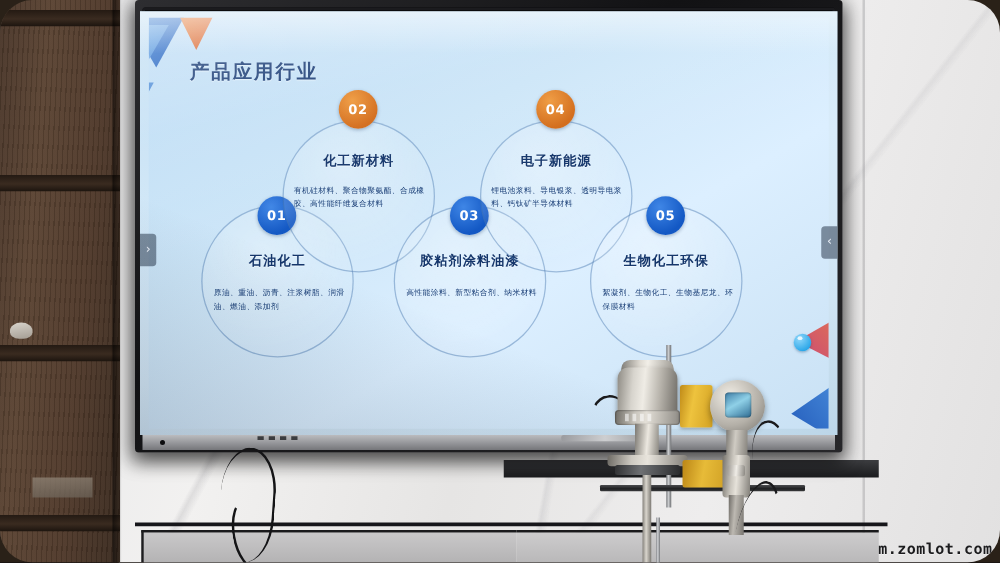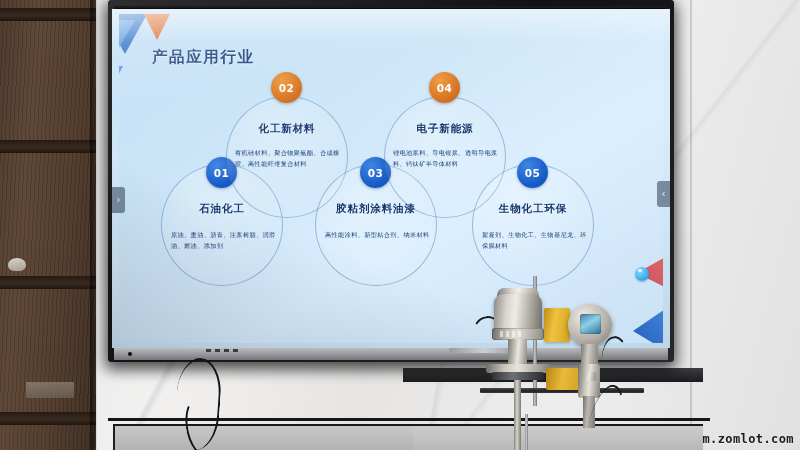--- a/index.html
+++ b/index.html
@@ -4,21 +4,21 @@
 <style>
   * { margin:0; padding:0; box-sizing:border-box; }
   html,body { width:800px; height:450px; overflow:hidden; }
   body {
     font-family:"Liberation Sans","DejaVu Sans",sans-serif;
     background:#2a2118;
     position:relative;
   }
 
   
-  #photo { position:absolute; inset:0; overflow:hidden; }
+  #photo { position:absolute; inset:0; overflow:hidden;border-radius:26px; }
 
   .wall-right {
     position:absolute; left:95px; top:0; right:0; bottom:0;
     background:
       linear-gradient(105deg, #e9e9ea 0%, #f2f1f0 20%, #e6e5e4 45%, #eeeded 70%, #e2e1e1 100%);
   }
   .wall-veins {
     position:absolute; inset:0;
     background:
       linear-gradient(118deg, transparent 28%, rgba(160,160,165,.28) 28.5%, transparent 29.3%),

